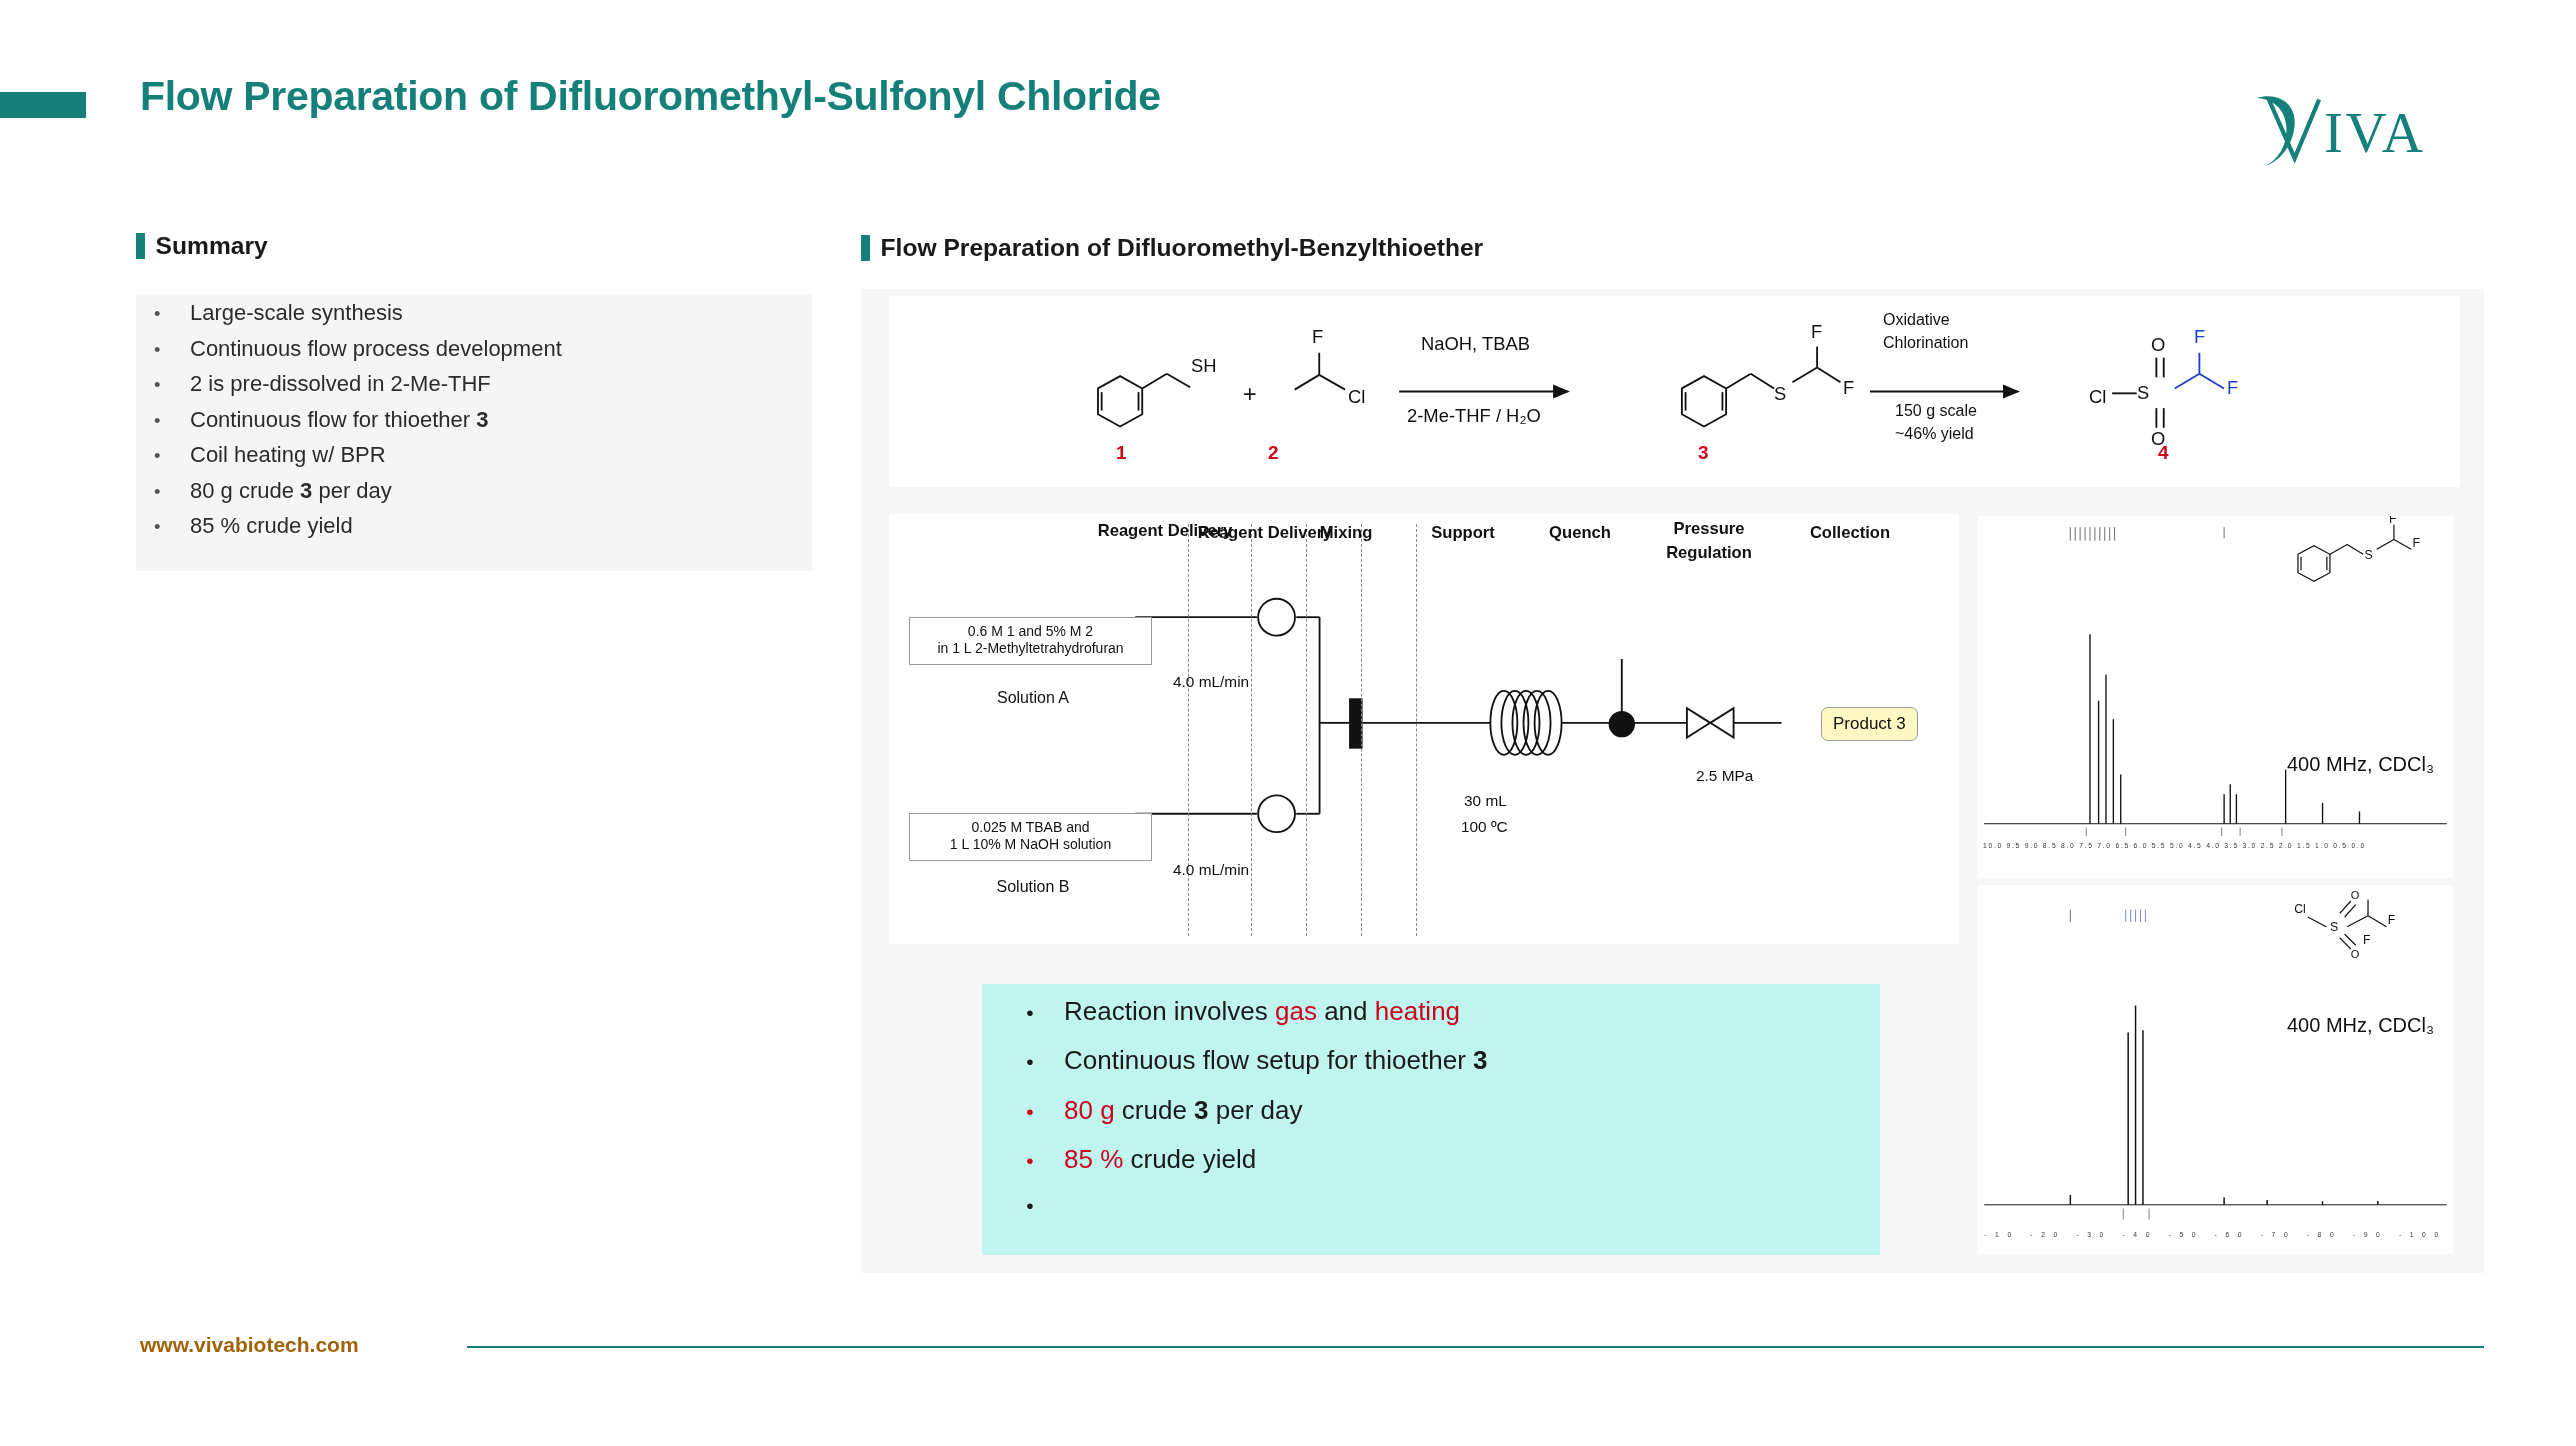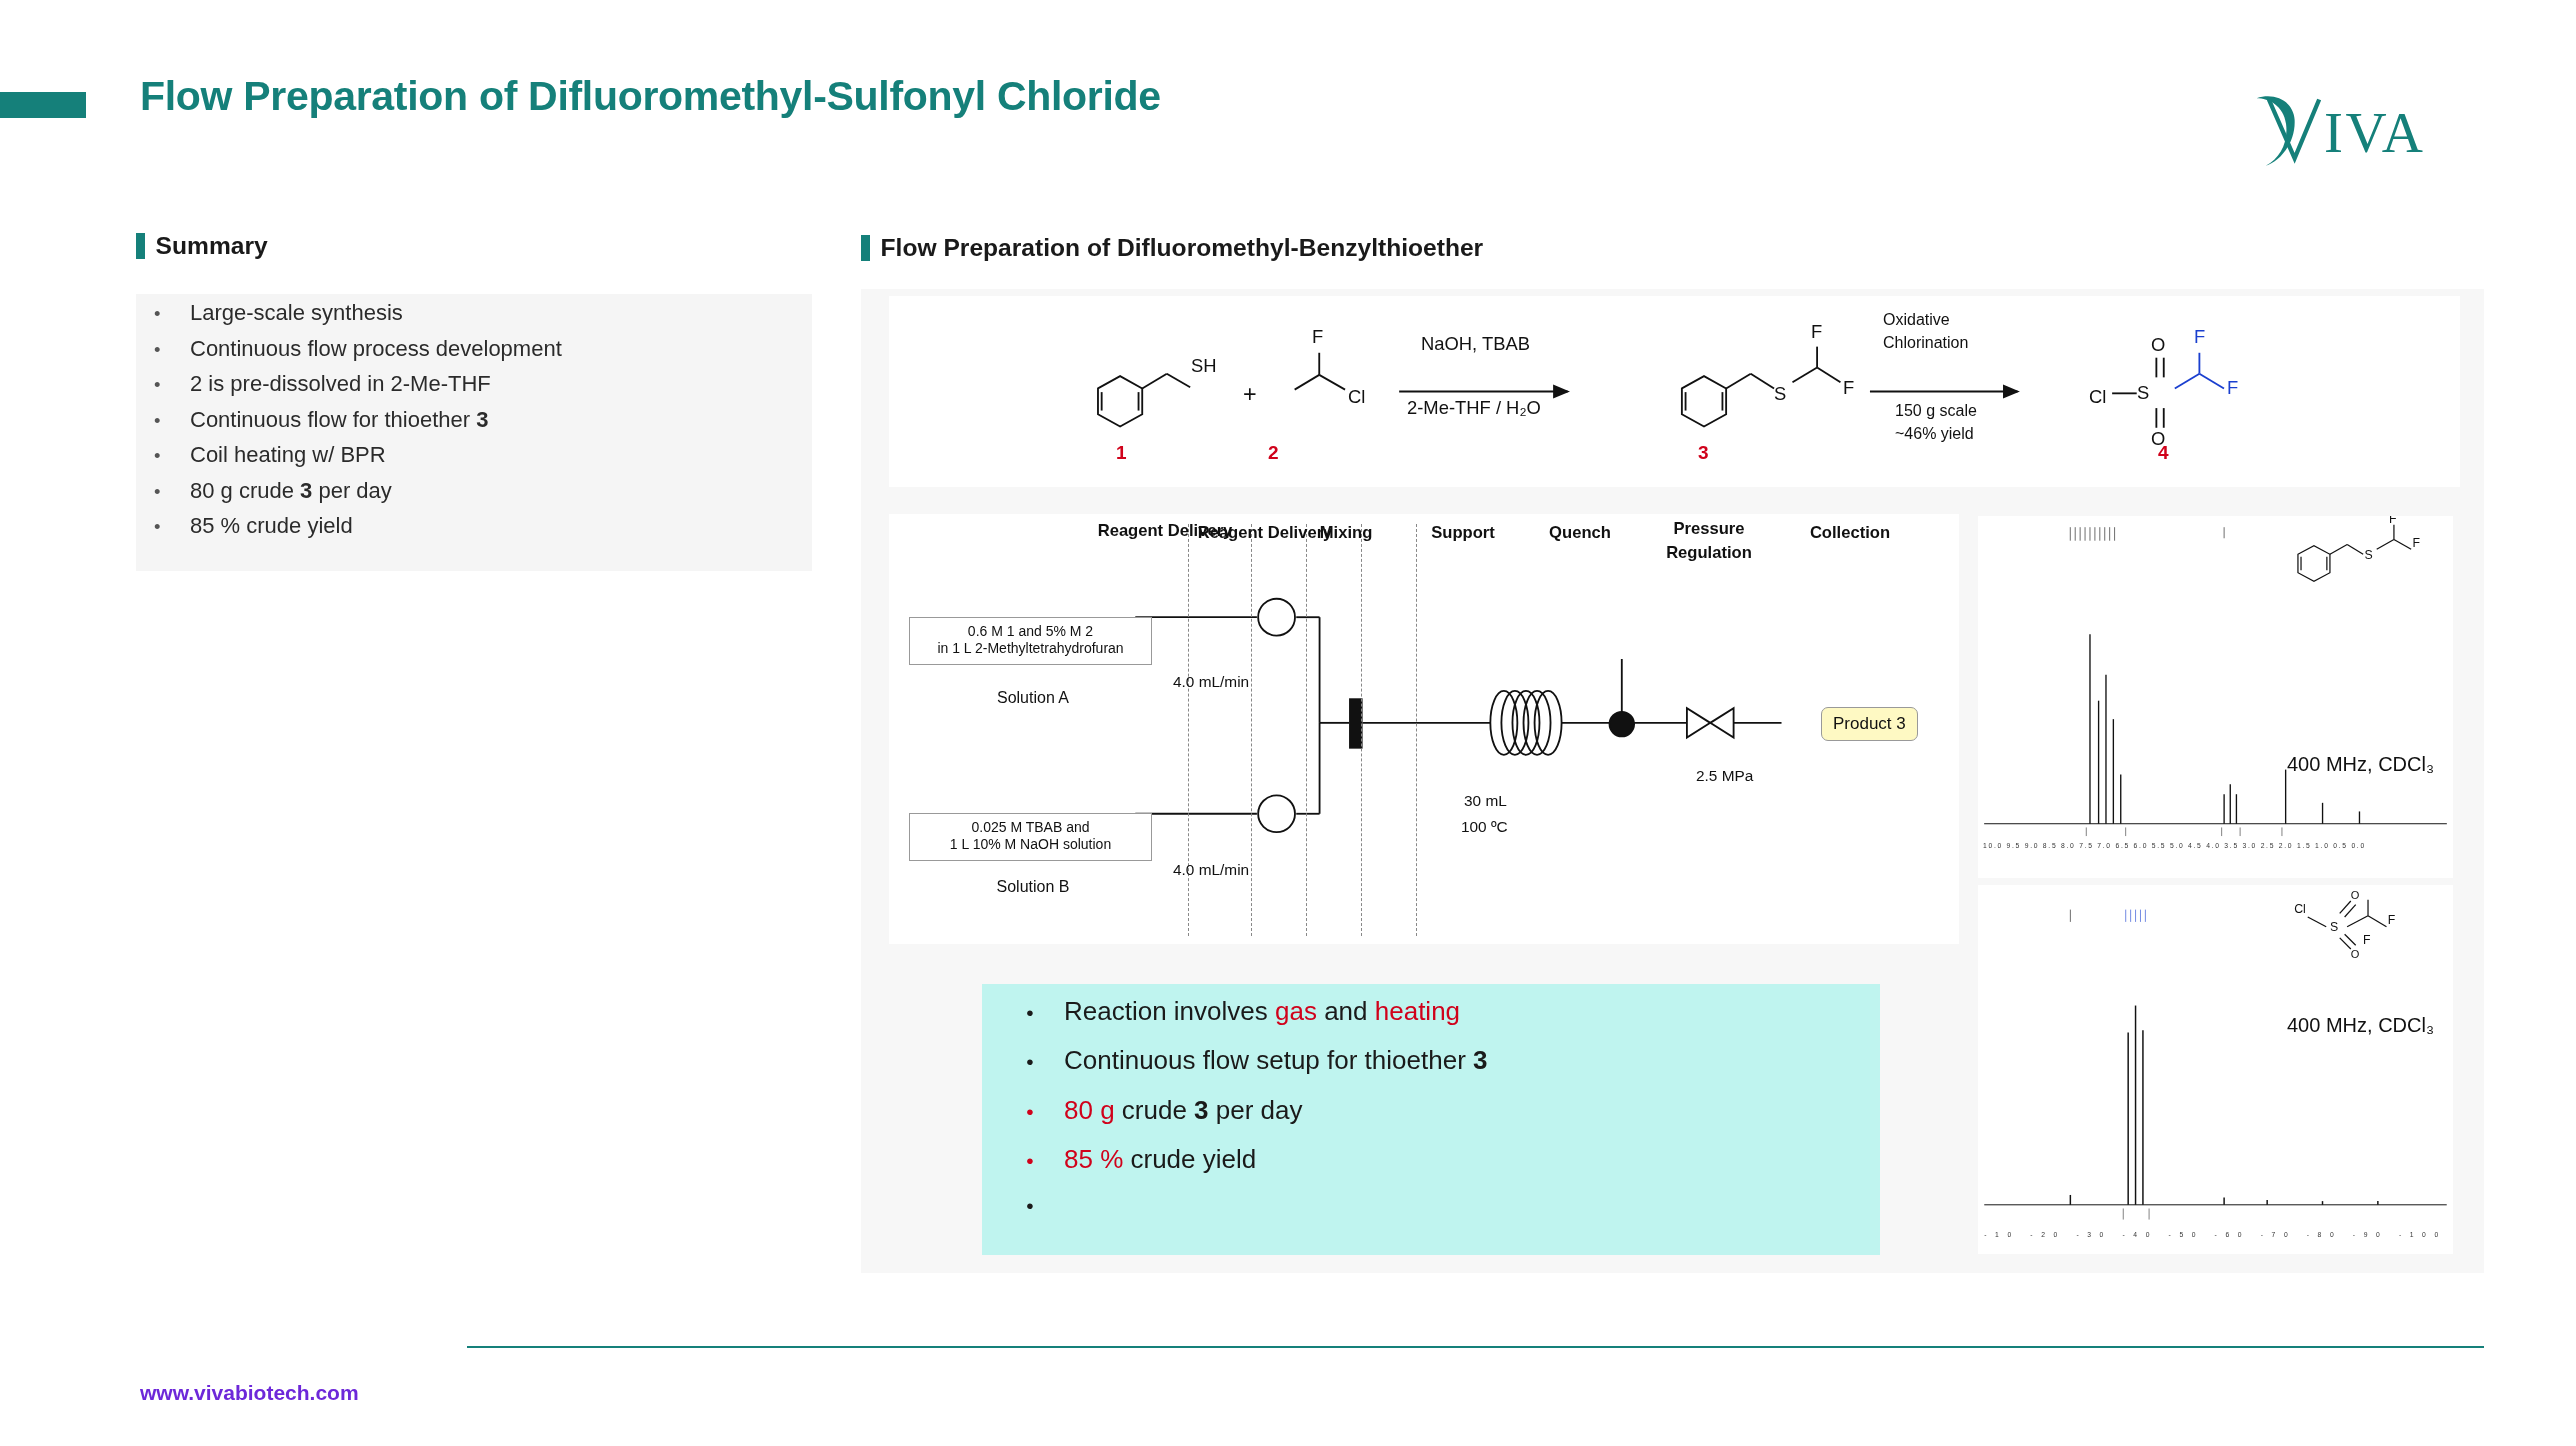--- a/index.html
+++ b/index.html
@@ -250,22 +250,21 @@
     white-space: nowrap;
   }
 
   
   .footer-url {
     position: absolute;
     left: 140px;
     top: 1333px;
     font-size: 21px;
     font-weight: bold;
-    color: #6d28d9;
-    margin-top: 48px;
+    color: #a16207;
   }
   .footer-rule {
     position: absolute;
     left: 467px;
     top: 1346px;
     width: 2017px;
     height: 1.8px;
     background: #15807a;
   }
 </style>
@@ -366,21 +365,21 @@
       <line x1="2132" y1="126" x2="2132" y2="92" stroke="#1a3fcf"></line>
       <line x1="2132" y1="126" x2="2172" y2="150" stroke="#1a3fcf"></line>
     </g>
   </svg>
 
   <div class="scheme-txt" style="left:302px;top:59px;">SH</div>
   <div class="scheme-txt" style="left:354px;top:85px;font-size:23.4px;">+</div>
   <div class="scheme-txt" style="left:423px;top:29.5px;">F</div>
   <div class="scheme-txt" style="left:459px;top:90px;">Cl</div>
   <div class="scheme-txt" style="left:532px;top:37px;">NaOH, TBAB</div>
-  <div class="scheme-txt" style="left:518px;top:101px;">2-Me-THF / H₂O</div>
+  <div class="scheme-txt" style="left:518px;top:109px;">2-Me-THF / H₂O</div>
   <div class="scheme-txt" style="left:885px;top:87px;">S</div>
   <div class="scheme-txt" style="left:922px;top:24.6px;">F</div>
   <div class="scheme-txt" style="left:954px;top:81px;">F</div>
   <div class="scheme-txt small" style="left:994px;top:14.8px;">Oxidative</div>
   <div class="scheme-txt small" style="left:994px;top:38px;">Chlorination</div>
   <div class="scheme-txt small" style="left:1006px;top:106px;">150 g scale</div>
   <div class="scheme-txt small" style="left:1006px;top:129px;">~46% yield</div>
   <div class="scheme-txt" style="left:1200px;top:90px;">Cl</div>
   <div class="scheme-txt" style="left:1262px;top:38px;">O</div>
   <div class="scheme-txt" style="left:1262px;top:132px;">O</div>

